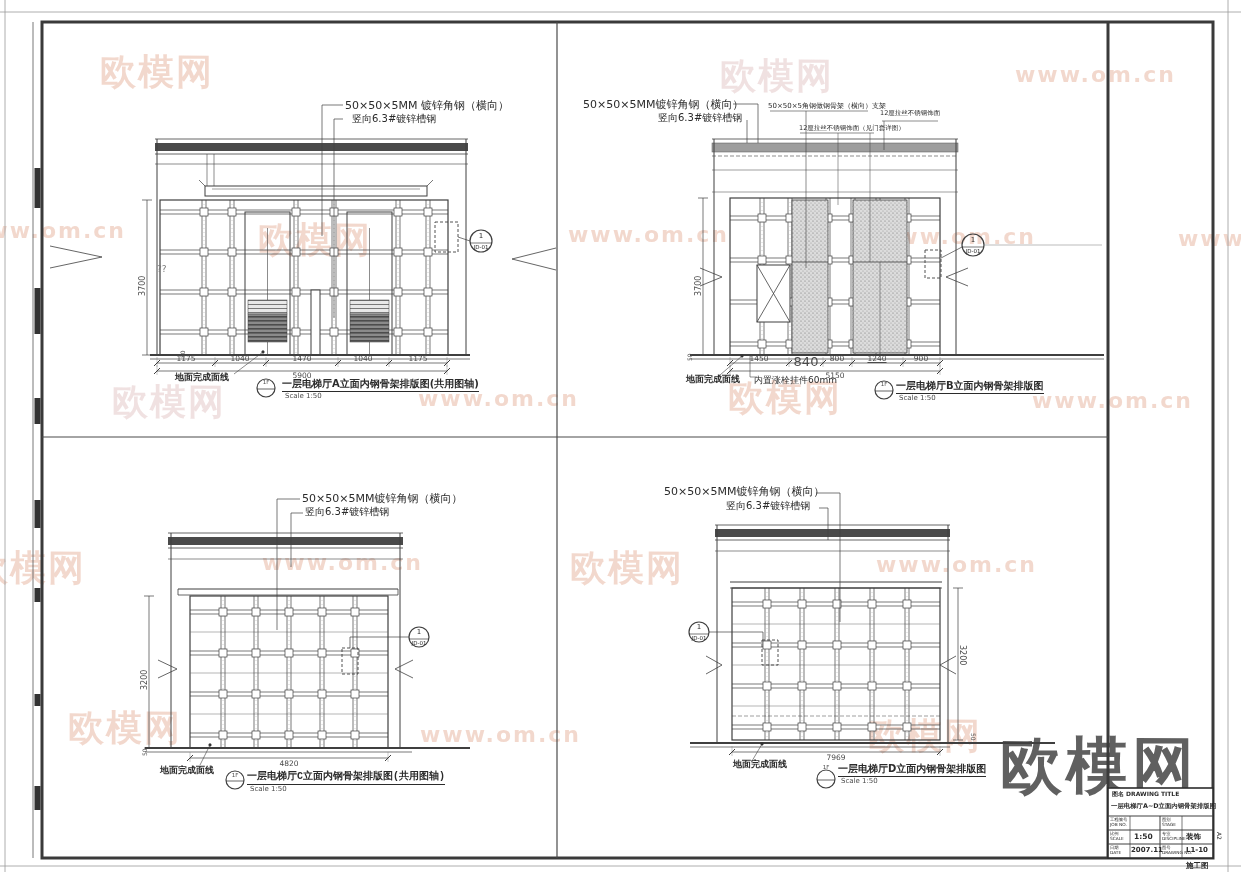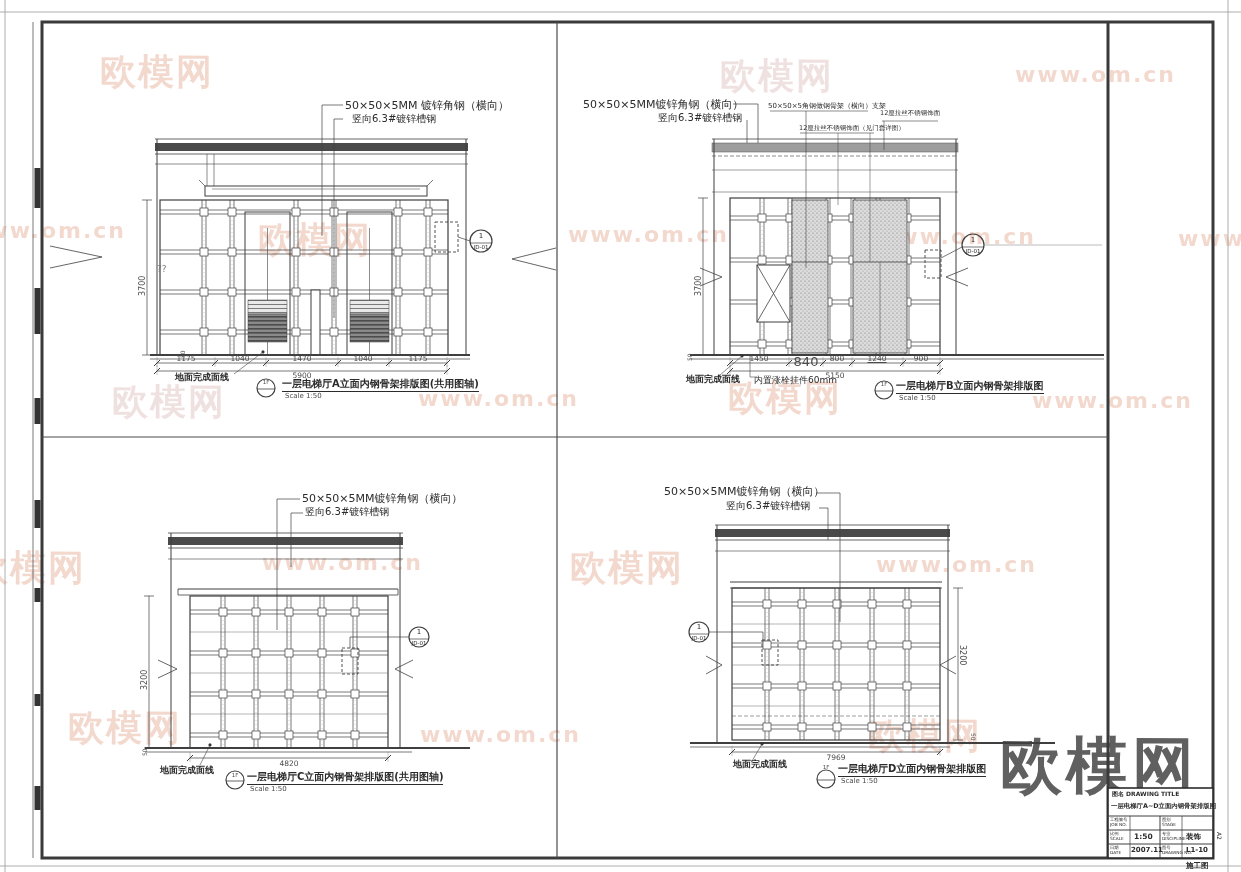--- a/index.html
+++ b/index.html
@@ -498,21 +498,21 @@
   <div class="t dim ctr" style="left:884px;top:382px;font-size:5.5px;">1F</div>
   <div class="t ctr" style="left:973px;top:237px;font-size:7px;">1</div>
   <div class="t ctr" style="left:973px;top:249px;font-size:5.5px;">JD-01</div>
 
   <div class="t" style="left:302px;top:493px;font-size:11px;">50×50×5MM镀锌角钢（横向）</div>
   <div class="t" style="left:305px;top:507px;font-size:10px;">竖向6.3#镀锌槽钢</div>
   <div class="t dim v" style="left:141px;top:690px;font-size:8px;">3200</div>
   <div class="t dim v" style="left:142px;top:756px;font-size:6px;">50</div>
   <div class="t dim ctr" style="left:289px;top:760px;font-size:7.5px;">4820</div>
   <div class="t" style="left:160px;top:766px;font-size:9px;font-weight:bold;">地面完成面线</div>
-  <div class="t ttl" style="left:247px;top:772px;font-size:10px;">一层电梯厅C立面内钢骨架排版图(共用图轴)</div>
+  <div class="t ttl" style="left:247px;top:772px;font-size:10px;font-family:Liberation Mono, monospace;">一层电梯厅C立面内钢骨架排版图(共用图轴)</div>
   <div class="t dim" style="left:250px;top:786px;font-size:7px;">Scale 1:50</div>
   <div class="t dim ctr" style="left:235px;top:773px;font-size:5.5px;">1F</div>
   <div class="t ctr" style="left:419px;top:629px;font-size:7px;">1</div>
   <div class="t ctr" style="left:419px;top:641px;font-size:5.5px;">JD-01</div>
 
   <div class="t" style="left:664px;top:486px;font-size:11px;">50×50×5MM镀锌角钢（横向）</div>
   <div class="t" style="left:726px;top:501px;font-size:10px;">竖向6.3#镀锌槽钢</div>
   <div class="t dim vr" style="left:966px;top:645px;font-size:8px;">3200</div>
   <div class="t dim vr" style="left:976px;top:733px;font-size:6px;">50</div>
   <div class="t dim ctr" style="left:836px;top:754px;font-size:7.5px;">7969</div>

